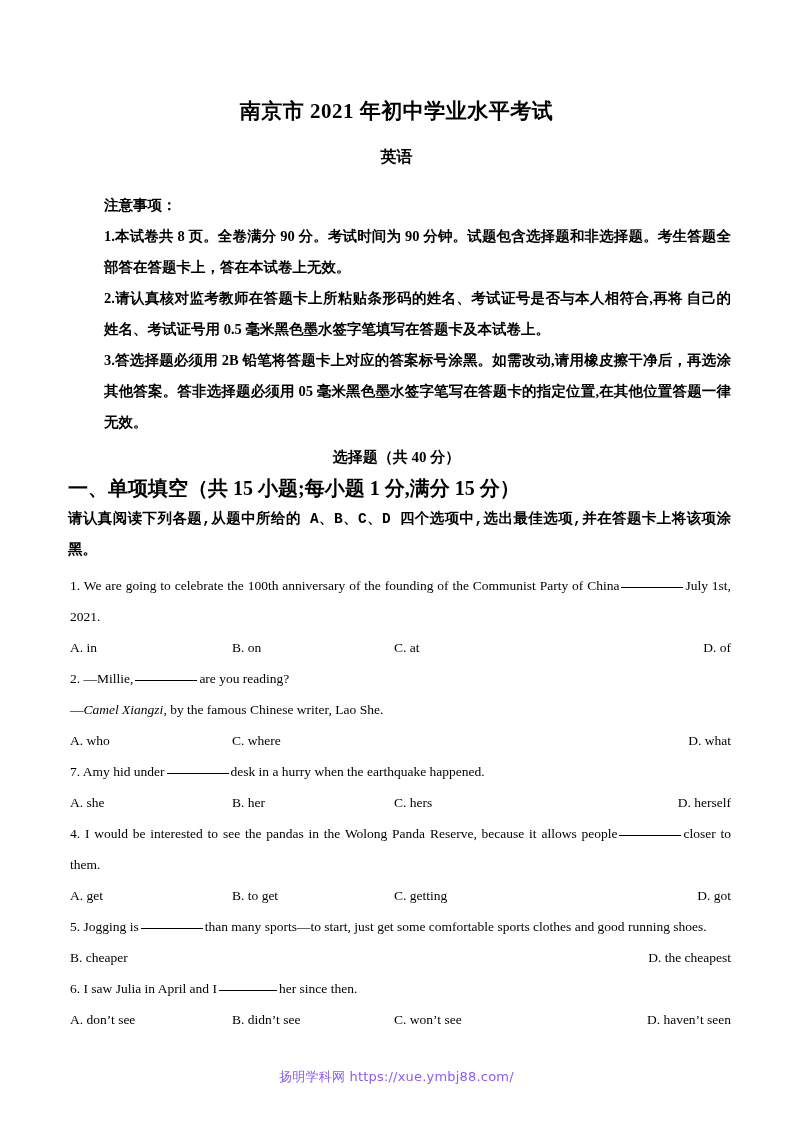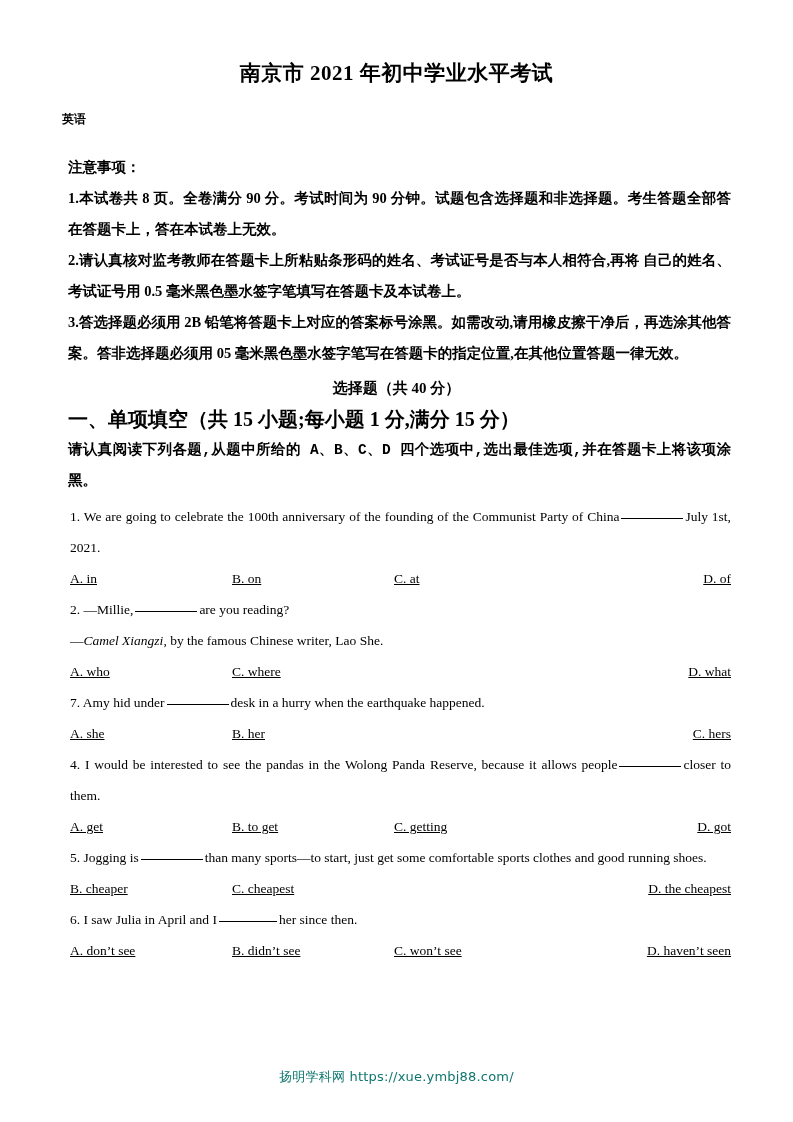--- a/index.html
+++ b/index.html
@@ -24,35 +24,36 @@
     padding: 0 62px;
   }
 
   
   .doc-title {
     text-align: center;
     font-size: 21px;
     font-weight: bold;
     letter-spacing: 0.5px;
     margin: 0;
-    padding-top: 58px;
+    padding-top: 96px;
     line-height: 30px;
   }
   .doc-subtitle {
-    text-align: left;
-    font-size: 12px;
+    text-align: center;
+    font-size: 16px;
     font-weight: bold;
     margin: 0;
     padding-top: 18px;
     line-height: 26px;
   }
 
   
   .notes {
     margin-top: 20px;
+    margin-left: 36px;
   }
   .note-head {
     font-size: 14.5px;
     font-weight: bold;
     line-height: 31px;
     margin-left: 6px;
   }
   .note-item {
     font-size: 14.5px;
     font-weight: bold;
@@ -113,34 +114,33 @@
   .blank.narrow { width: 58px; }
 
   .q-options {
     display: flex;
     font-size: 13.5px;
     line-height: 31px;
     margin-left: 8px;
   }
   .q-options .opt {
     flex: 0 0 162px;
-    text-decoration: underline;
   }
   .q-options .opt:last-child { flex: 1 1 auto; text-align: right; }
 
   
   .watermark {
     position: absolute;
     left: 0;
     top: 1068px;
     width: 793px;
     text-align: center;
     font-family: "DejaVu Sans", "Liberation Sans", sans-serif;
     font-size: 13px;
-    color: #0f766e;
+    color: #8b5cf6;
     letter-spacing: 0.2px;
   }
 </style>
 </head>
 <body>
 
 <div class="page">
 
   <h1 class="doc-title">南京市 2021 年初中学业水平考试</h1>
   <h2 class="doc-subtitle">英语</h2>
@@ -185,20 +185,21 @@
     </div>
 
     <div class="q-block">
       <div class="q-stem">
         <span>7. Amy hid under</span><span class="blank"></span><span>desk in a hurry when the earthquake happened.</span>
       </div>
       <div class="q-options">
         <span class="opt">A. she</span>
         <span class="opt">B. her</span>
         <span class="opt">C. hers</span>
+        <span class="opt">D. herself</span>
       </div>
     </div>
 
     <div class="q-block">
       <div class="q-stem">
         <span>4. I would be interested to see the pandas in the Wolong Panda Reserve, because it allows people</span><span class="blank"></span><span>closer to them.</span>
       </div>
       <div class="q-options">
         <span class="opt">A. get</span>
         <span class="opt">B. to get</span>
@@ -206,21 +207,20 @@
         <span class="opt">D. got</span>
       </div>
     </div>
 
     <div class="q-block">
       <div class="q-stem">
         <span>5. Jogging is</span><span class="blank"></span><span>than many sports—to start, just get some comfortable sports clothes and good running shoes.</span>
       </div>
       <div class="q-options">
         <span class="opt">B. cheaper</span>
-        <span class="opt">C. cheapest</span>
         <span class="opt">D. the cheapest</span>
       </div>
     </div>
 
     <div class="q-block">
       <div class="q-stem">
         <span>6. I saw Julia in April and I</span><span class="blank narrow"></span><span>her since then.</span>
       </div>
       <div class="q-options">
         <span class="opt">A. don’t see</span>

